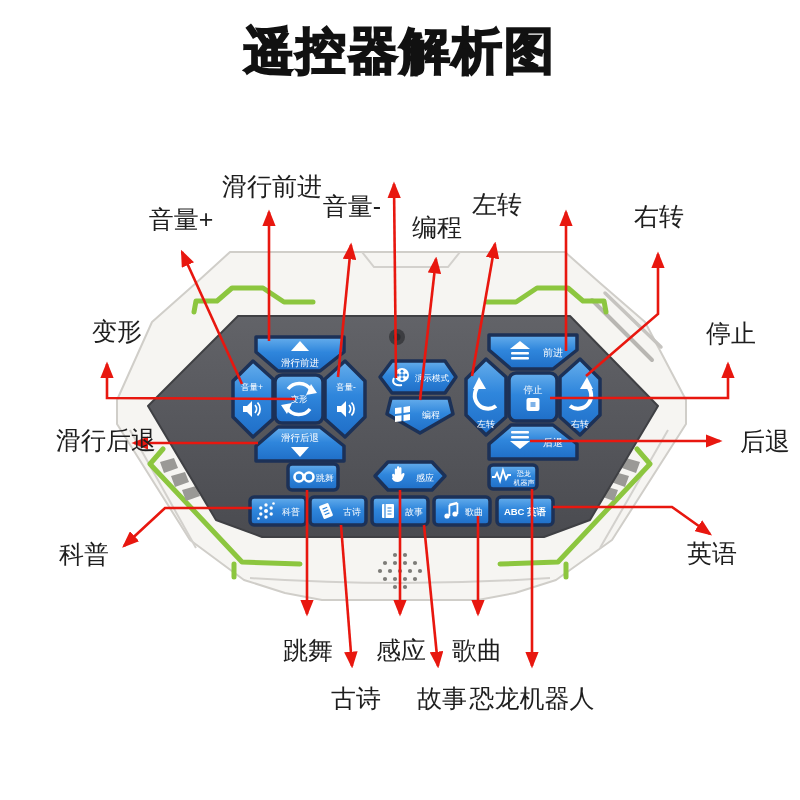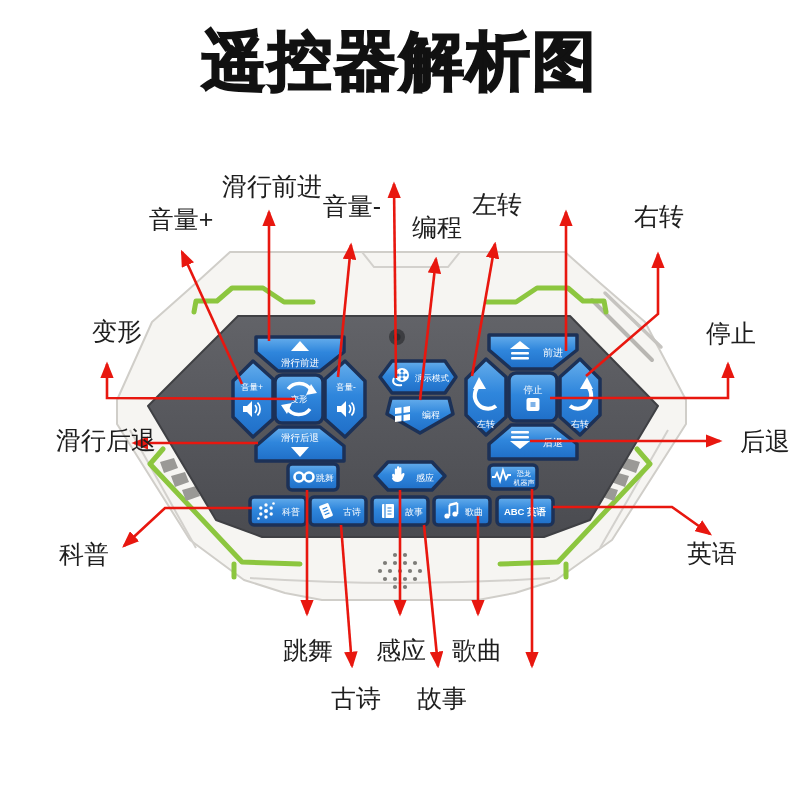--- a/index.html
+++ b/index.html
@@ -1,19 +1,19 @@
 <!DOCTYPE html>
 <html><head>
 <meta charset="utf-8">
 <style>
   html,body{margin:0;padding:0;background:#ffffff;}
   #stage{position:relative;width:800px;height:800px;background:#ffffff;overflow:hidden;
          font-family:"Liberation Sans","DejaVu Sans",sans-serif;}
   #title{position:absolute;left:0;top:18px;width:800px;text-align:center;
-         font-size:64px;font-weight:900;color:#111;letter-spacing:2px;
+         font-size:50px;font-weight:900;color:#111;letter-spacing:2px;
          -webkit-text-stroke:2px #111;}
   .callout{position:absolute;transform:translate(-50%,-50%);white-space:nowrap;
            font-size:25px;font-weight:500;color:#1e1e1e;}
   svg{position:absolute;left:0;top:0;}
   .key{fill:url(#btn);stroke:#1c3157;stroke-width:3.5;stroke-linejoin:round;}
   .ktext{fill:#fff;text-anchor:middle;font-family:"Liberation Sans","DejaVu Sans",sans-serif;}
   .ann{fill:none;stroke:#e8170f;stroke-width:2.6;}
   .grn{fill:none;stroke:#8cc63f;stroke-width:5;stroke-linecap:round;stroke-linejoin:round;}
   .seam{fill:none;stroke:#d3d1cd;stroke-width:2;}
   .icon{fill:#fff;}
@@ -320,14 +320,15 @@
   <div class="callout" style="left:731px;top:333px">停止</div>
   <div class="callout" style="left:106px;top:440px">滑行后退</div>
   <div class="callout" style="left:765px;top:441px">后退</div>
   <div class="callout" style="left:84px;top:554px">科普</div>
   <div class="callout" style="left:712px;top:553px">英语</div>
   <div class="callout" style="left:308px;top:650px">跳舞</div>
   <div class="callout" style="left:401px;top:650px">感应</div>
   <div class="callout" style="left:477px;top:650px">歌曲</div>
   <div class="callout" style="left:356px;top:698px">古诗</div>
   <div class="callout" style="left:442px;top:698px">故事</div>
+  <div class="callout" style="left:532px;top:698px">恐龙机器人</div>
 
 </div>
 
 </body></html>

